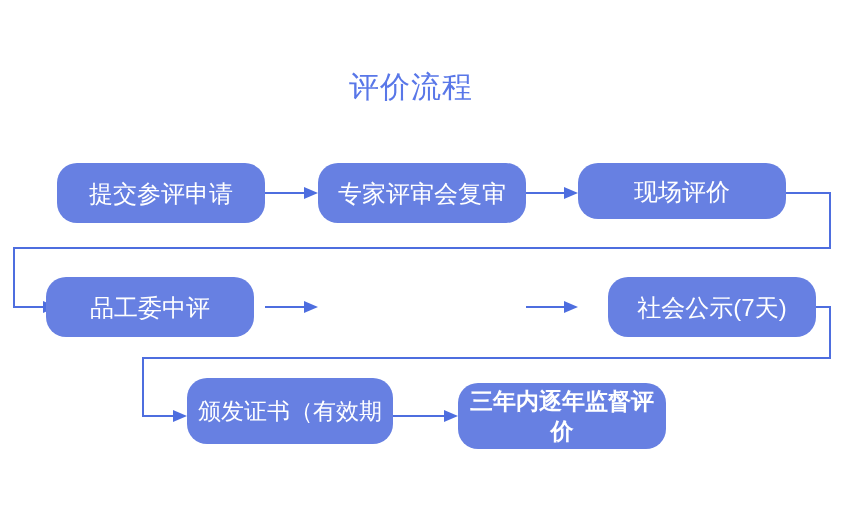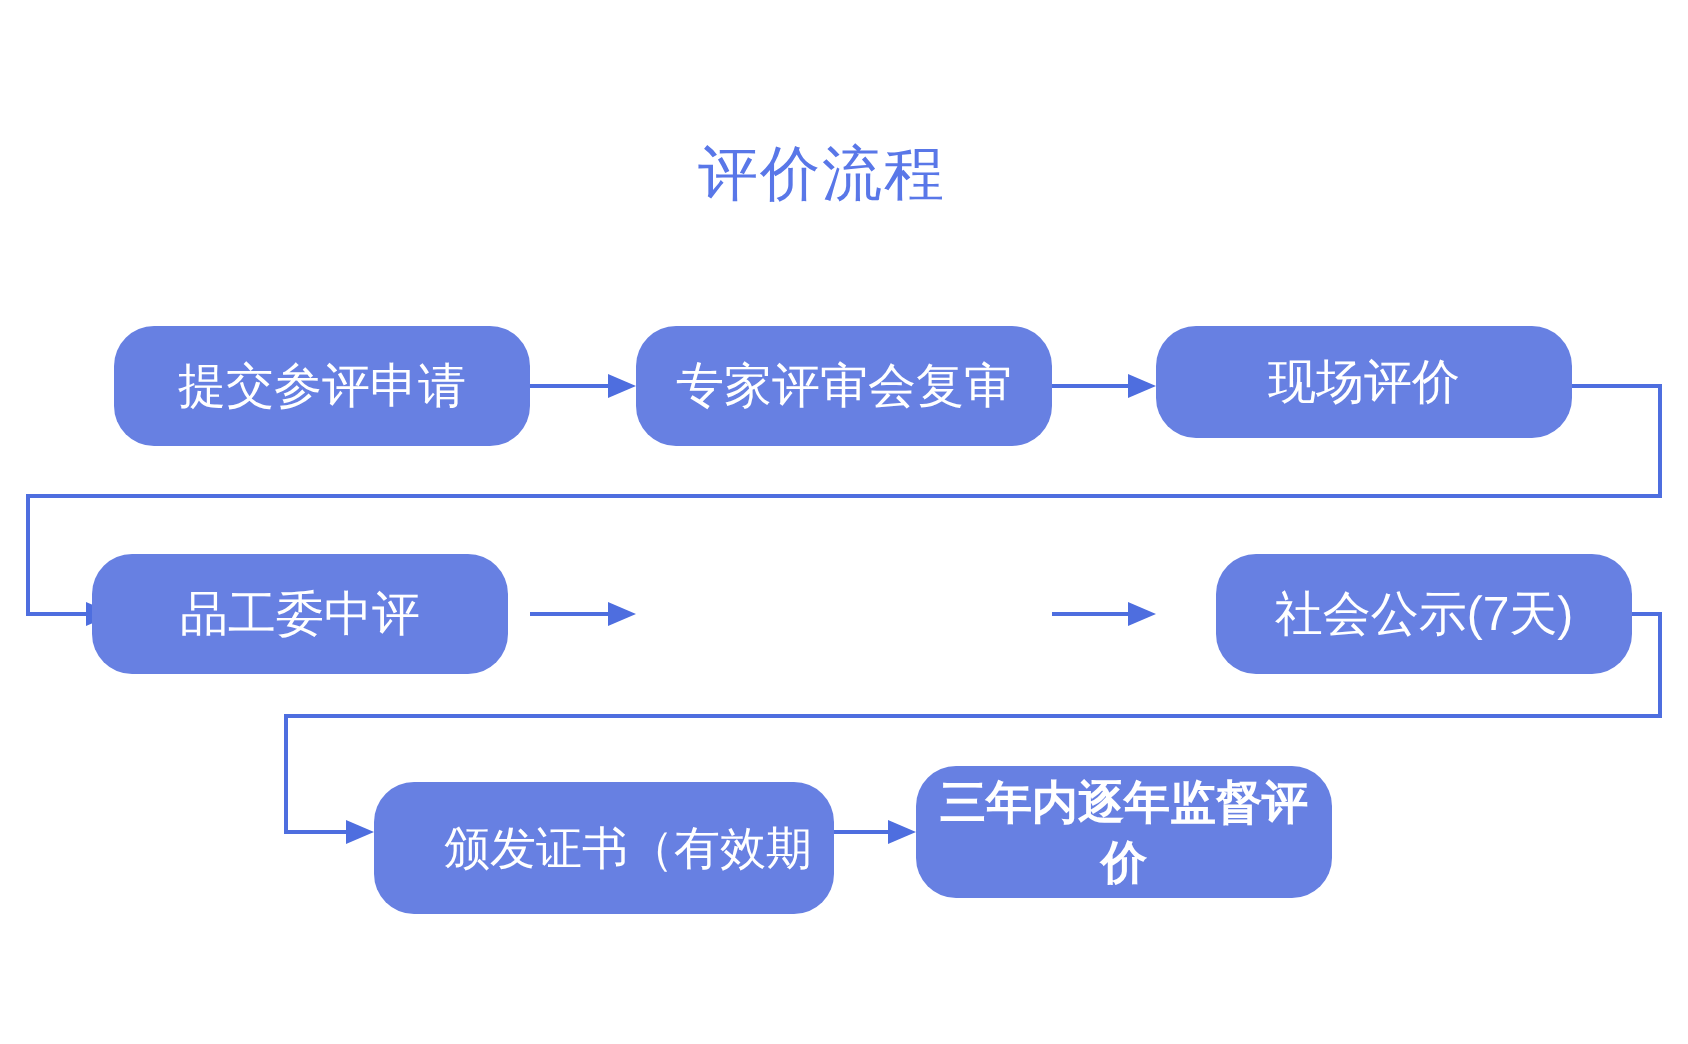--- a/index.html
+++ b/index.html
@@ -45,21 +45,21 @@
     line-height:29px;
     z-index:2;
   }
   .node span{display:block;white-space:nowrap;}
   .n1{left:57px; top:163px;width:208px;height:60px;}
   .n2{left:318px;top:163px;width:208px;height:60px;}
   .n3{left:578px;top:163px;width:208px;height:56px;}
   .n4{left:46px; top:277px;width:208px;height:60px;}
   .n5{left:318px;top:277px;width:208px;height:60px;}
   .n6{left:608px;top:277px;width:208px;height:60px;}
-  .n7{left:187px;top:391px;width:206px;height:66px;font-size:23px;line-height:30px;padding-left:24px;}
+  .n7{left:187px;top:378px;width:206px;height:66px;font-size:23px;line-height:30px;}
   .n8{left:458px;top:383px;width:208px;height:66px;font-size:23px;line-height:30px;font-weight:bold;}
 </style>
 </head>
 <body>
 
 <div class="canvas">
 
   <div class="page-title">评价流程</div>
 
   <svg class="edges-svg" viewBox="0 0 844 522" xmlns="http://www.w3.org/2000/svg">

